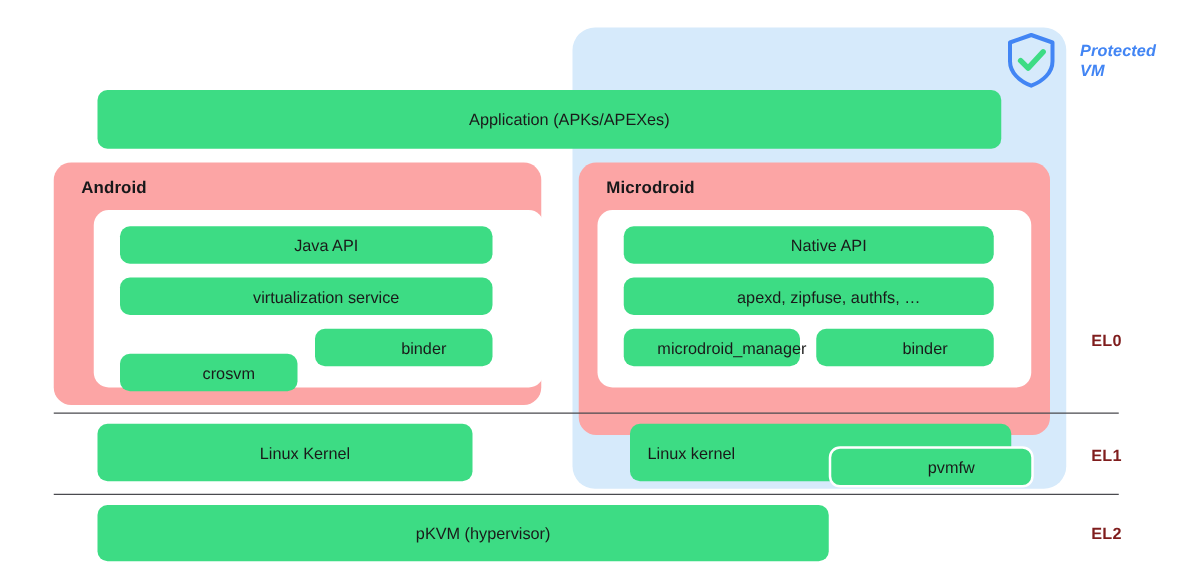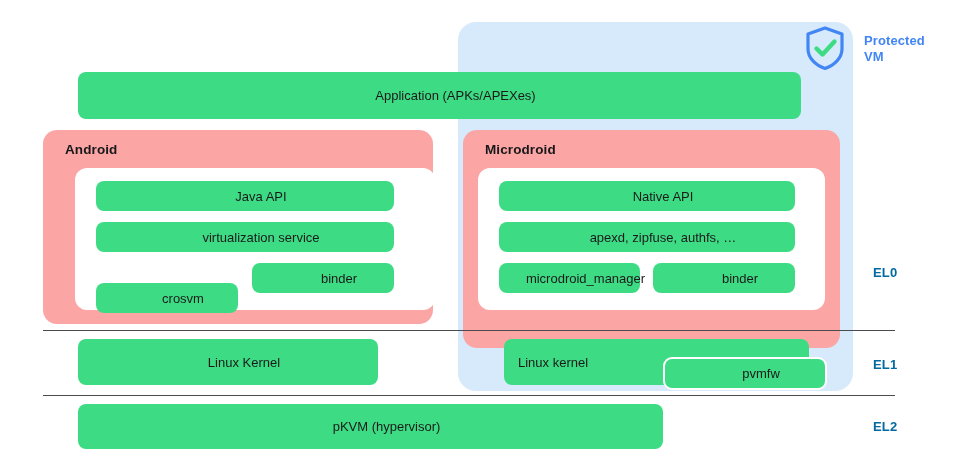--- a/index.html
+++ b/index.html
@@ -43,20 +43,21 @@
   .vm-label {
     position: absolute;
     left: 864px;
     top: 33px;
     width: 90px;
     font-size: 13px;
     font-weight: bold;
     line-height: 16px;
     color: #4285f4;
     letter-spacing: 0.1px;
+    font-style: italic;
   }
 
   
   .gbar {
     position: absolute;
     background: #3ddc84;
     border-radius: 8px;
     color: #1a1a1a;
     font-size: 13px;
     display: flex;
@@ -157,21 +158,21 @@
     width: 585px;
     height: 45px;
   }
 
   
   .el-label {
     position: absolute;
     left: 873px;
     font-size: 13px;
     font-weight: bold;
-    color: #0369a1;
+    color: #7f1d1d;
     letter-spacing: 0.2px;
   }
   .el-label.el0 { top: 265px; }
   .el-label.el1 { top: 357px; }
   .el-label.el2 { top: 419px; }
 </style>
 </head>
 <body>
 
 <div id="canvas">

